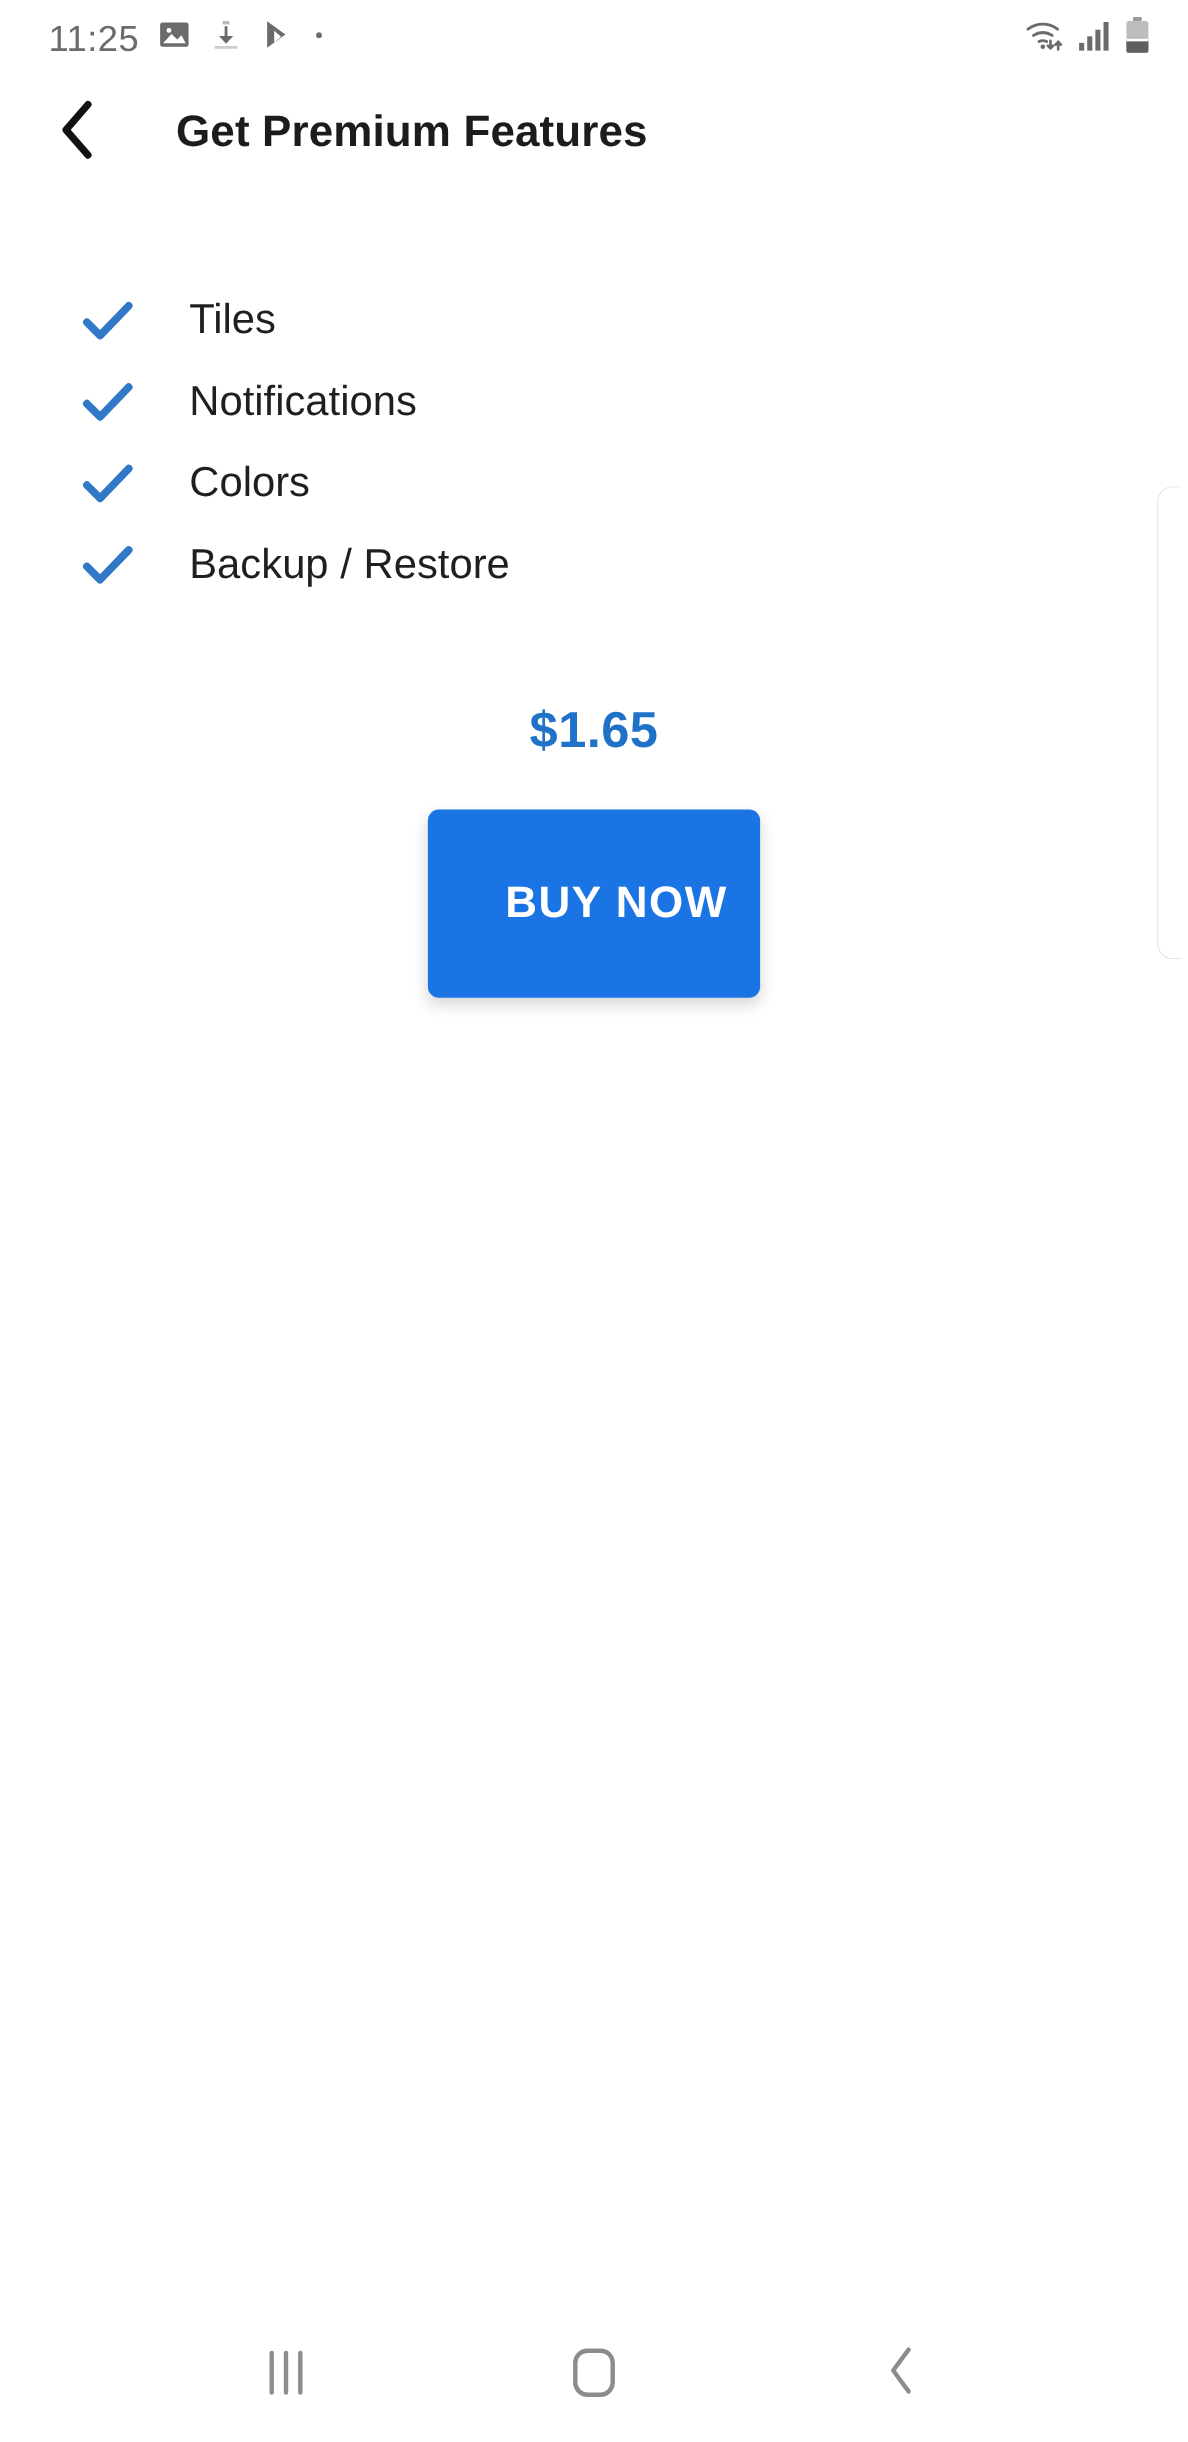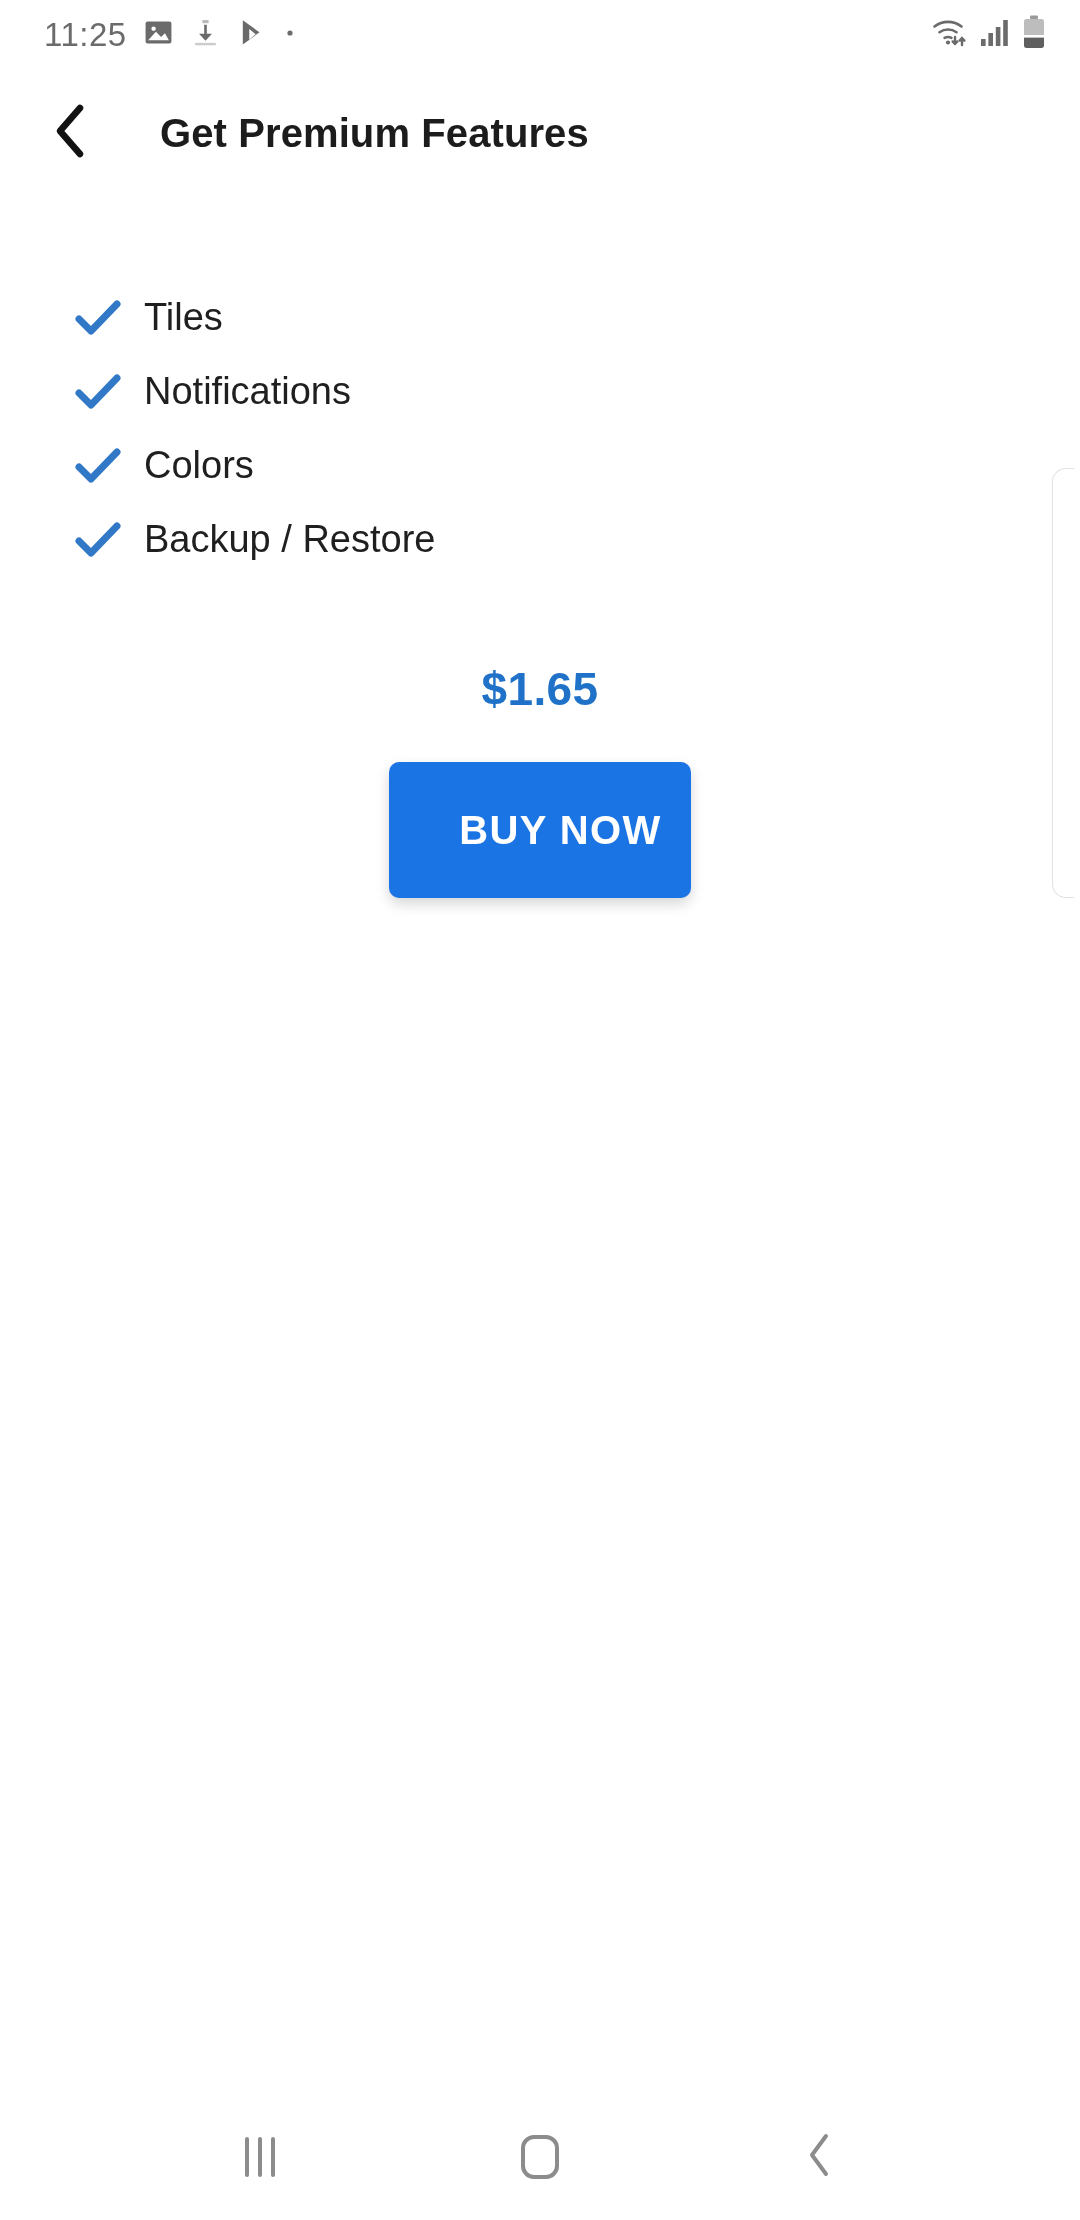--- a/index.html
+++ b/index.html
@@ -12,21 +12,20 @@
     overflow: hidden;
   }
 
   .screen {
     position: relative;
     width: 1080px;
     height: 2220px;
     background: #ffffff;
     display: flex;
     flex-direction: column;
-    gap: 13px;
   }
 
   
   .status-bar {
     position: relative;
     height: 68px;
     flex: 0 0 68px;
     display: flex;
     align-items: center;
     justify-content: space-between;
@@ -92,21 +91,21 @@
   }
   .check-icon {
     width: 52px;
     height: 52px;
     flex: 0 0 52px;
     display: flex;
     align-items: center;
     justify-content: center;
   }
   .feature-label {
-    margin-left: 20px;
+    margin-left: 48px;
     font-size: 38px;
     color: #1f1f1f;
     line-height: 1;
     white-space: nowrap;
   }
 
   .price {
     margin-top: 86px;
     text-align: center;
     font-size: 46px;
@@ -115,21 +114,21 @@
     letter-spacing: 0.4px;
   }
 
   .buy-wrap {
     margin-top: 46px;
     display: flex;
     justify-content: center;
   }
   .buy-button {
     width: 302px;
-    height: 136px;
+    height: 171px;
     border: none;
     border-radius: 10px;
     background: #1b74e4;
     color: #ffffff;
     font-family: "Liberation Sans", sans-serif;
     font-size: 40px;
     font-weight: 700;
     letter-spacing: 1.4px;
     box-shadow: 0 6px 14px rgba(0, 0, 0, 0.16);
     display: flex;

